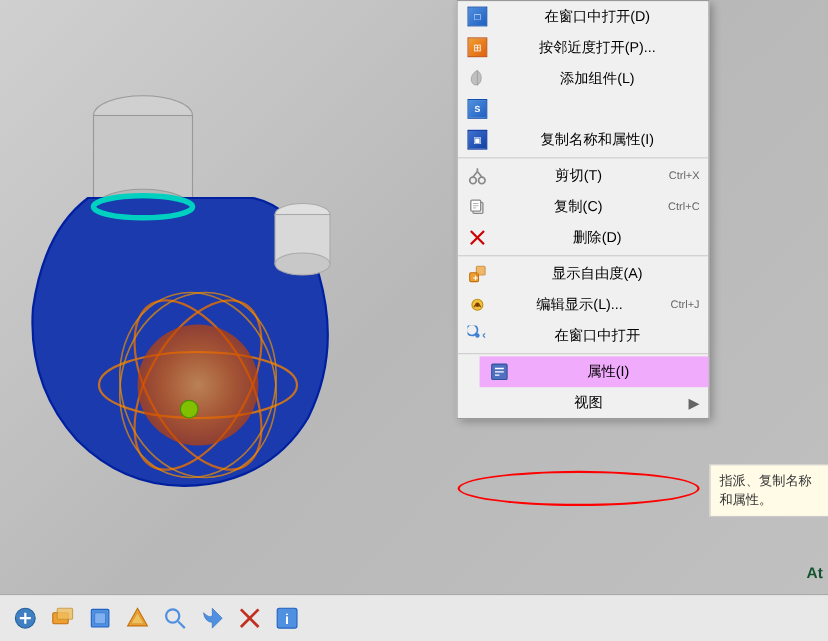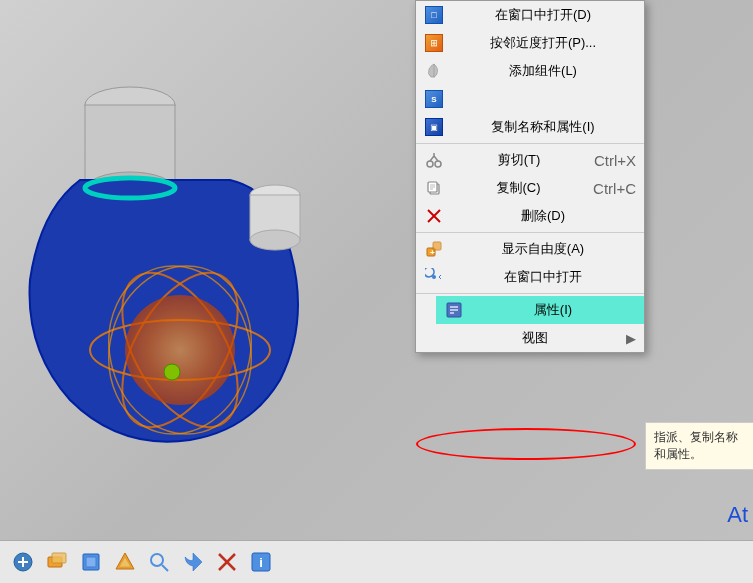--- a/index.html
+++ b/index.html
@@ -65,38 +65,38 @@
     .menu-item {
       display: flex;
       align-items: center;
       padding: 4px 8px;
       cursor: pointer;
       min-height: 28px;
       gap: 6px;
       white-space: nowrap;
     }
     .menu-item.highlighted {
-      background: #5eead4;
+      background: #f0abfc;
       margin-left: 20px;
     }
     .menu-item .icon-placeholder {
       width: 20px;
       height: 20px;
       display: flex;
       align-items: center;
       justify-content: center;
       flex-shrink: 0;
     }
     .menu-item .label {
       flex: 1;
       text-align: center;
     }
     .menu-item .shortcut {
       color: #666;
-      font-size: 15px;
+      font-size: 10px;
       margin-left: auto;
     }
     .menu-item .arrow {
       color: #666;
       margin-left: auto;
     }
 
     .menu-separator {
       height: 1px;
       background: #ccc;
@@ -261,20 +261,31 @@
     <div class="icon-placeholder">
       <svg width="18" height="18" viewBox="0 0 18 18">
         <rect x="2" y="8" width="8" height="8" rx="1" fill="#f0a030" stroke="#c07010" stroke-width="1"></rect>
         <rect x="8" y="2" width="8" height="8" rx="1" fill="#f0a030" stroke="#c07010" stroke-width="1" opacity="0.7"></rect>
         <text x="5" y="15" font-size="8" fill="white" font-weight="bold">+</text>
       </svg>
     </div>
     <span class="label">显示自由度(A)</span>
   </div>
 
+  <div class="menu-item">
+    <div class="icon-placeholder">
+      <svg width="18" height="18" viewBox="0 0 18 18">
+        <circle cx="9" cy="9" r="5" fill="#f0c040" stroke="#c09010" stroke-width="1"></circle>
+        <path d="M6,11 Q9,6 12,11" fill="none" stroke="#804000" stroke-width="1.2"></path>
+        <circle cx="9" cy="9" r="2" fill="#804000"></circle>
+      </svg>
+    </div>
+    <span class="label">编辑显示(L)...</span>
+    <span class="shortcut">Ctrl+J</span>
+  </div>
 
   <div class="menu-item">
     <div class="icon-placeholder">
       <svg width="18" height="18" viewBox="0 0 18 18">
         <path d="M9,9 m-5,0 a5,5 0 1,1 0.01,0" fill="none" stroke="#4080d0" stroke-width="1.5"></path>
         <path d="M14,9 L16,7 M14,9 L16,11" stroke="#4080d0" stroke-width="1"></path>
         <circle cx="9" cy="9" r="2" fill="#4080d0"></circle>
       </svg>
     </div>
     <span class="label">在窗口中打开</span>
@@ -353,13 +364,13 @@
     </svg>
   </div>
   <div class="toolbar-btn">
     <svg width="22" height="22" viewBox="0 0 22 22">
       <rect x="2" y="2" width="18" height="18" rx="2" fill="#5090e0" stroke="#2060c0" stroke-width="1"></rect>
       <text x="11" y="16" text-anchor="middle" font-size="13" fill="white" font-weight="bold">i</text>
     </svg>
   </div>
 </div>
 
-<div style="position:absolute;bottom:55px;right:5px;font-size:22px;color:#1d4ed8;font-weight:normal;">At</div>
+<div style="position:absolute;bottom:55px;right:5px;font-size:14px;color:#14532d;font-weight:bold;">At</div>
 
 </body></html>

